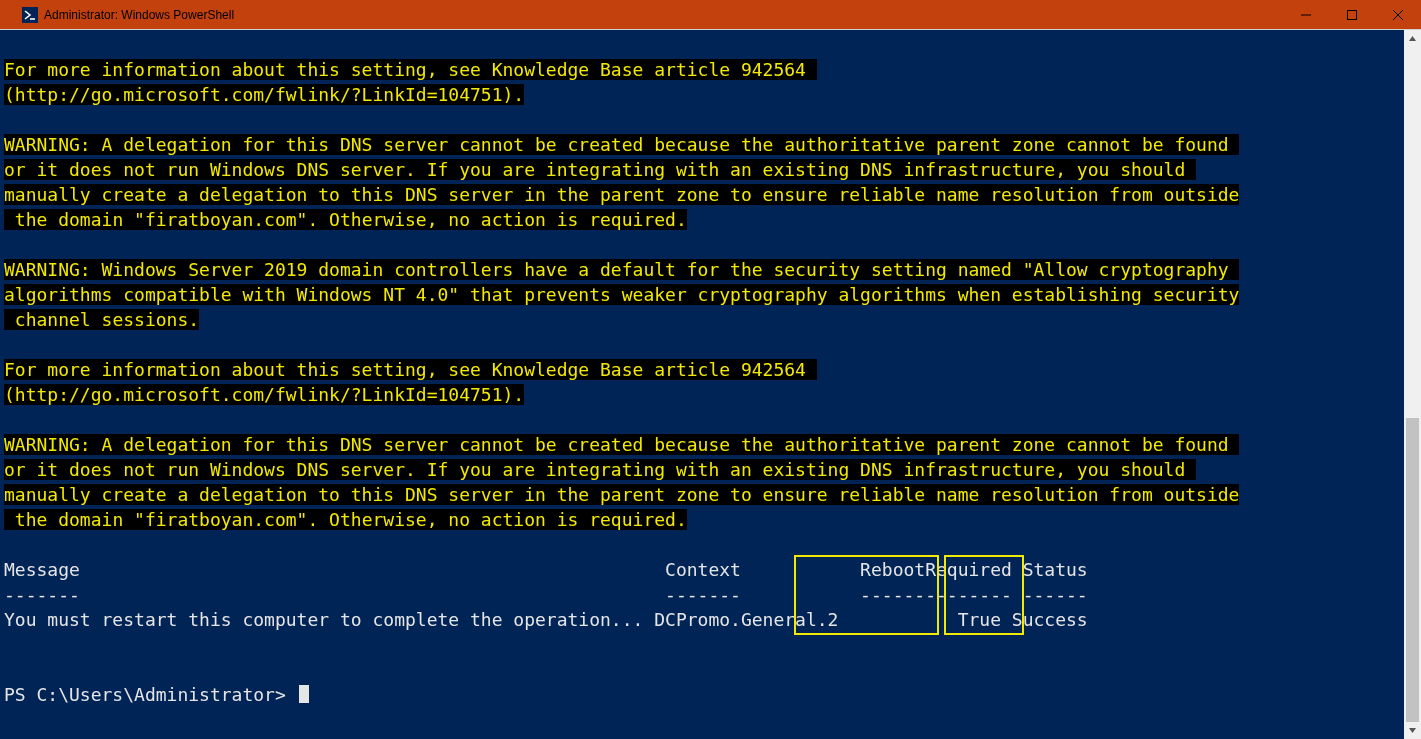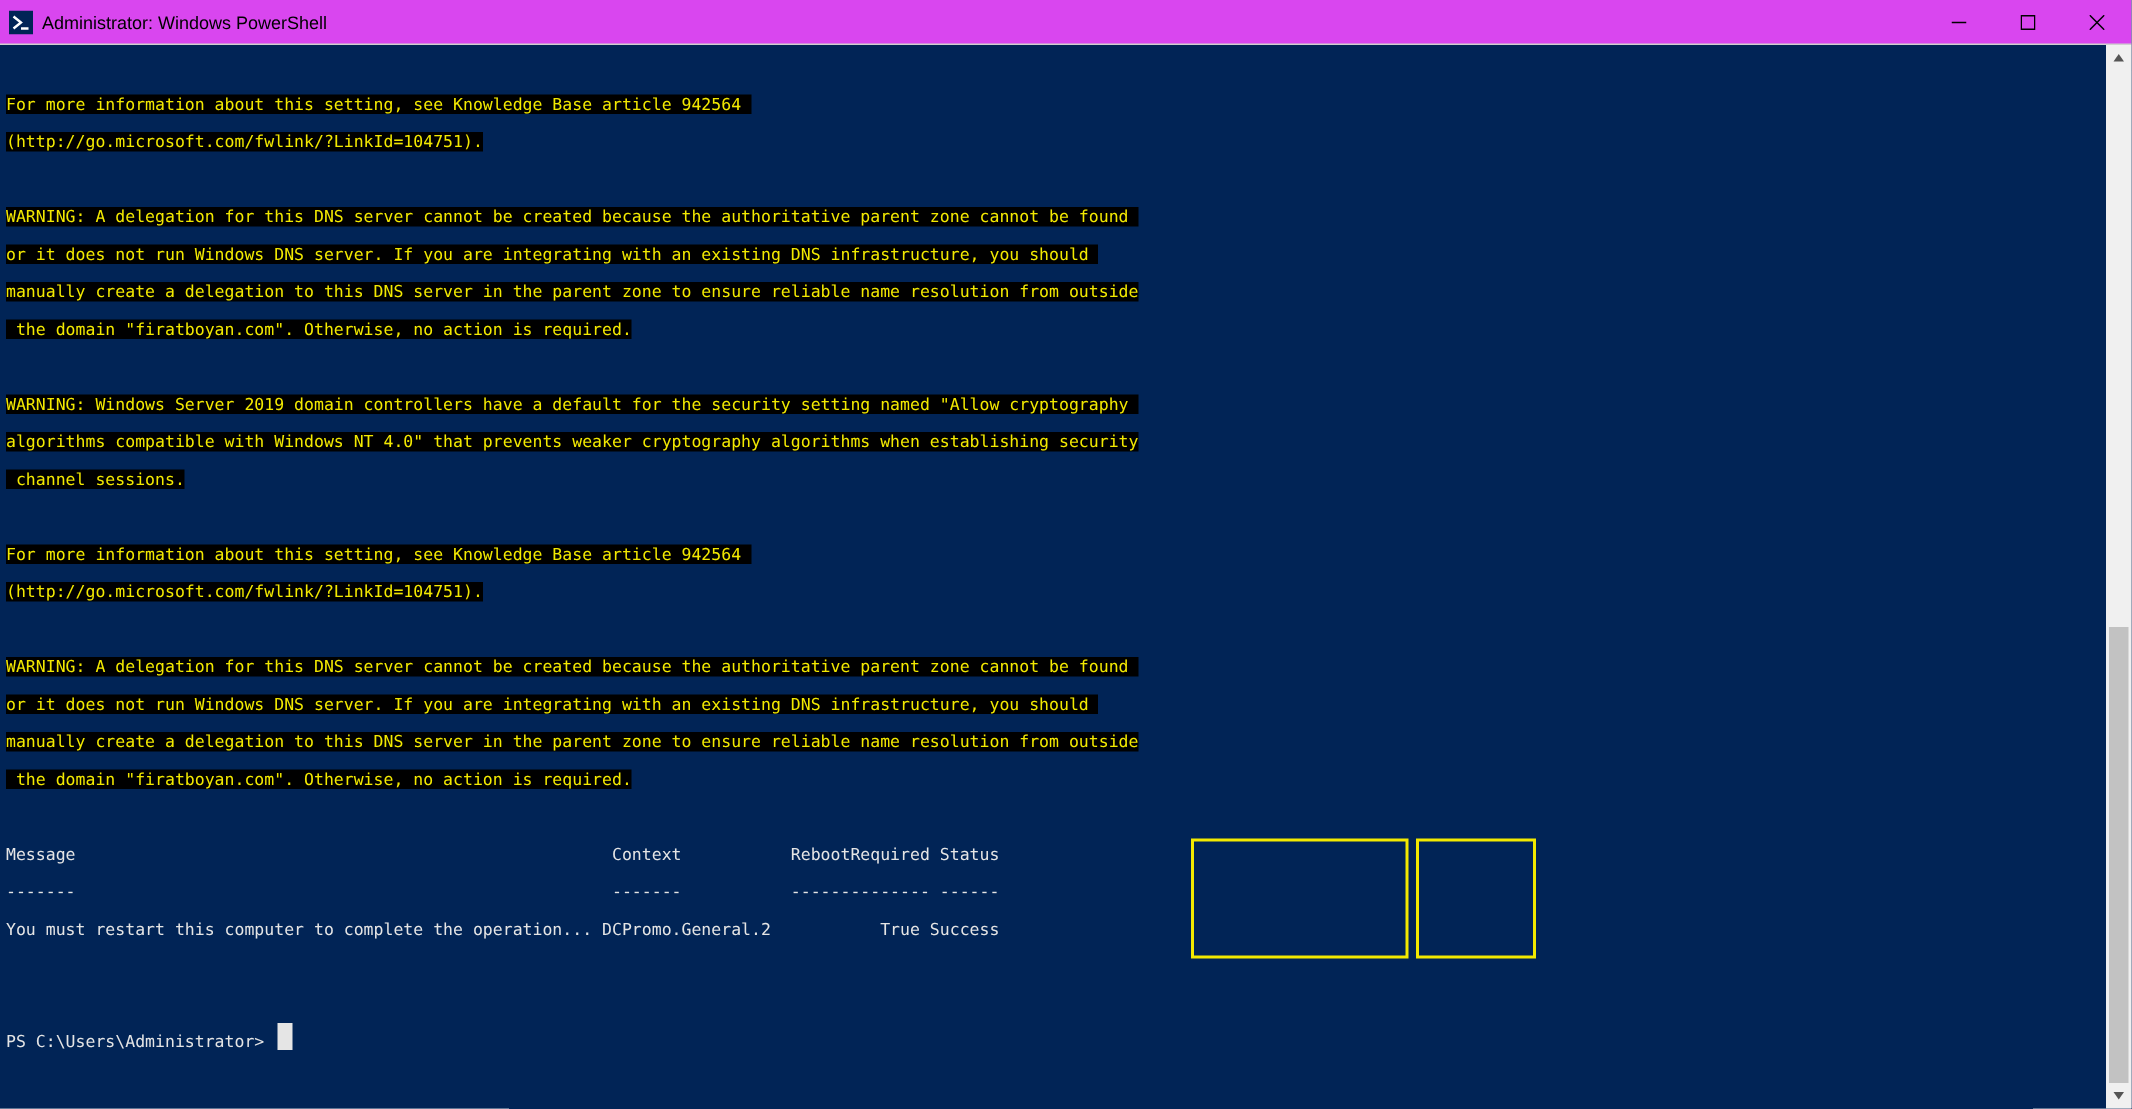--- a/index.html
+++ b/index.html
@@ -7,25 +7,25 @@
     font-family: "Segoe UI", Tahoma, sans-serif;
     background: #ffffff;
     width: 1421px;
     height: 739px;
     overflow: hidden;
     display: flex;
     flex-direction: column;
   }
   .titlebar {
     height: 30px;
-    background: #d946ef;
+    background: #c2410c;
     border-bottom: 1px solid #d0d0d0;
     display: flex;
     align-items: center;
-    padding-left: 6px;
+    padding-left: 22px;
     user-select: none;
   }
   .titlebar-icon {
     width: 16px; height: 16px;
     margin-right: 6px;
     display: inline-flex; align-items:center; justify-content:center;
   }
   .titlebar-title {
     font-size: 12px;
     color: #000;
@@ -43,21 +43,21 @@
   .console-wrap {
     flex:1;
     display:flex;
     background:#012456;
     position:relative;
   }
   .console {
     flex:1;
     padding: 2px 4px 8px 4px;
     font-family: Consolas, "Lucida Console", monospace;
-    font-size: 11px;
+    font-size: 18px;
     line-height: 25px;
     color: #e5e5e5;
     white-space: pre-wrap;
     word-break: break-word;
     overflow:hidden;
   }
   .warn { color:#f3e900; background:#000000; }
   .plain { color:#e5e5e5; }
   .cursor {
     display:inline-block;

